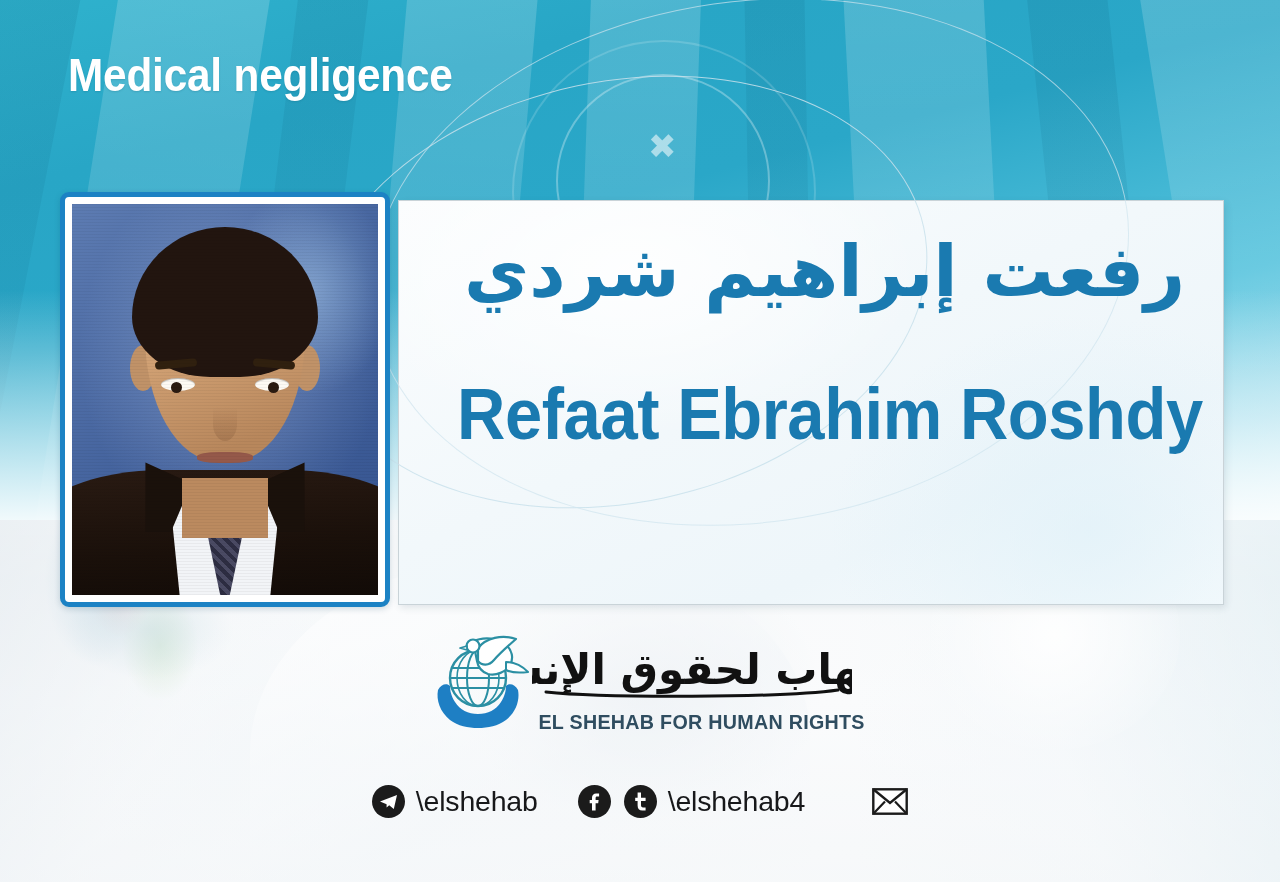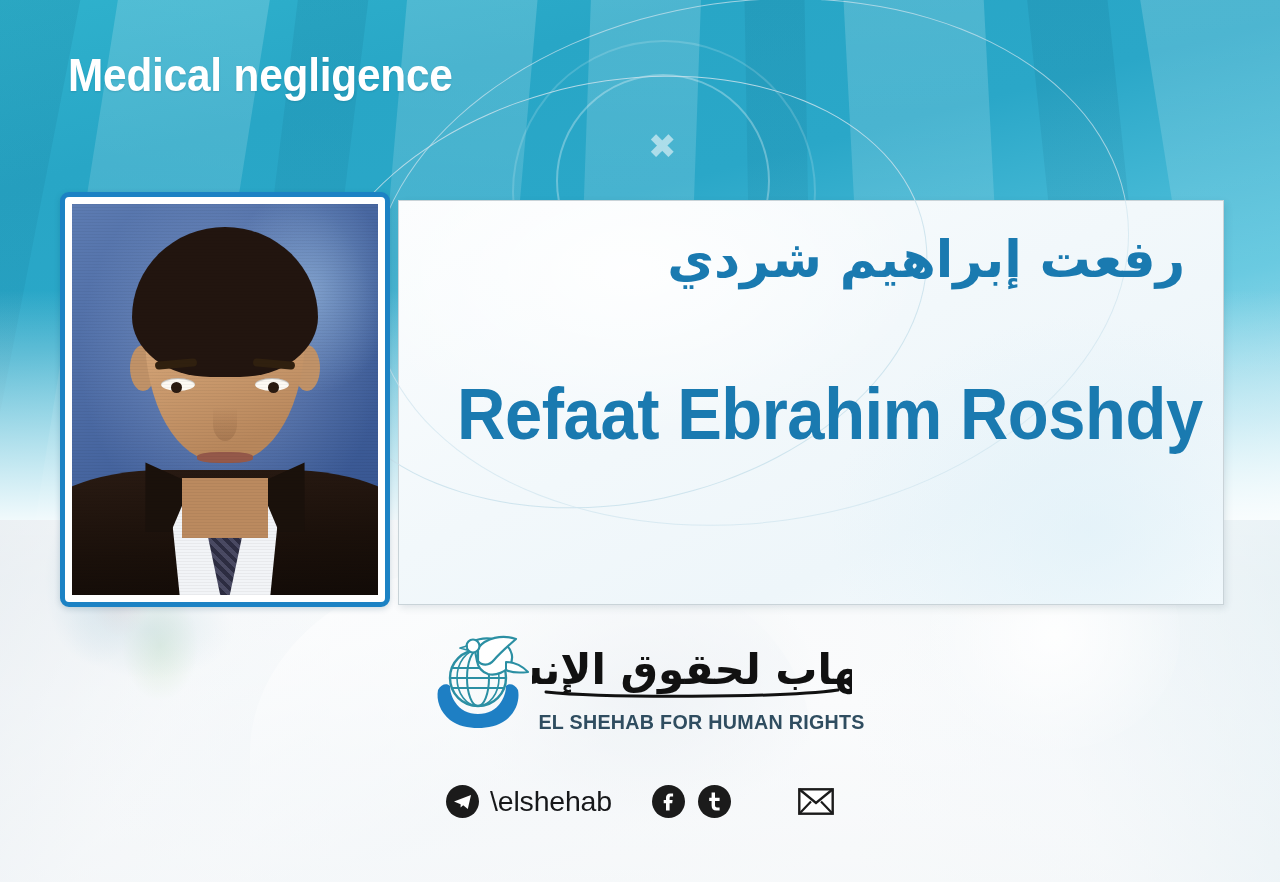--- a/index.html
+++ b/index.html
@@ -130,21 +130,21 @@
   }
   .panel .swoosh2{
     position:absolute;left:-30px;top:-200px;width:760px;height:520px;
     border:1px solid rgba(206,228,238,.7);
     border-radius:50%;
     transform:rotate(-8deg);
   }
 
   .name-ar{
     position:absolute;right:38px;top:30px;
-    font-size:51px;font-weight:bold;
+    font-size:71px;font-weight:bold;
     color:#1a7ab0;
     direction:rtl;
     font-family:"DejaVu Sans","Liberation Sans",sans-serif;
     white-space:nowrap;
     line-height:1.15;
   }
   .name-en{
     position:absolute;right:20px;top:172px;
     font-size:72px;font-weight:bold;
     color:#1a7ab0;
@@ -418,20 +418,21 @@
       </span>
     </div>
 
     <div class="c-item">
       <span class="c-icon">
         <svg width="33" height="33" viewBox="0 0 33 33" aria-hidden="true">
           <circle cx="16.5" cy="16.5" r="16.5" fill="#1b1b1b"></circle>
           <path d="M13.6 7.5 h3.4 v5.2 h4.6 v3.2 h-4.6 v4.4 c0 1.4 0.7 2.1 2 2.1 h2.6 v3.2 h-3.3 c-3.1 0-4.7-1.8-4.7-5 v-4.7 h-2.4 v-3.2 h2.4 Z" fill="#ffffff"></path>
         </svg>
       </span>
+      <span class="c-text">\elshehab4</span>
     </div>
 
     <span class="gap-lg"></span>
 
 
     <span class="gap-lg"></span>
 
     <div class="c-item">
       <span class="c-icon">
         <svg width="36" height="27" viewBox="0 0 36 27" aria-hidden="true">

